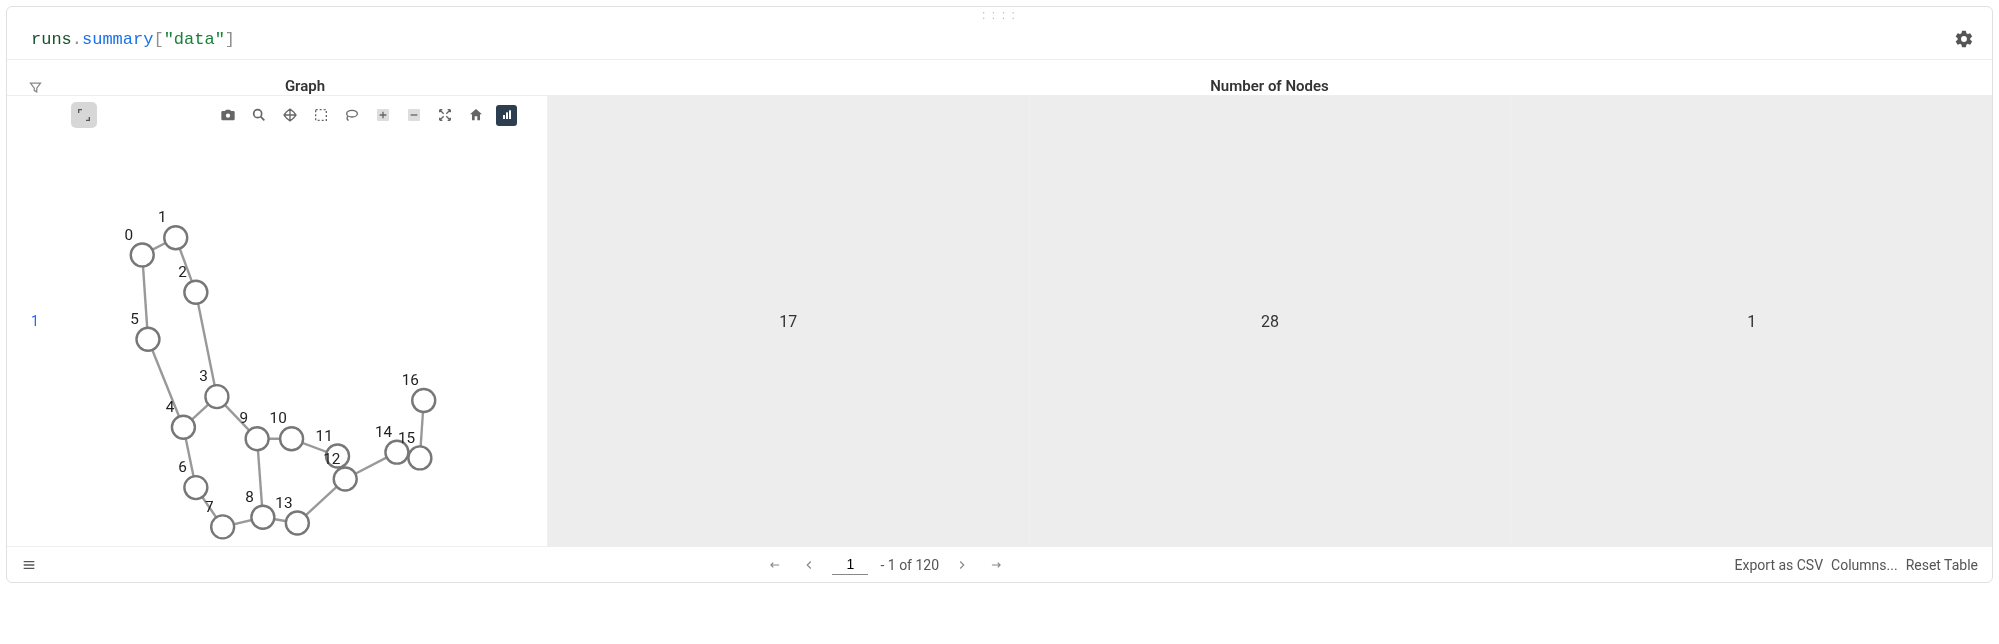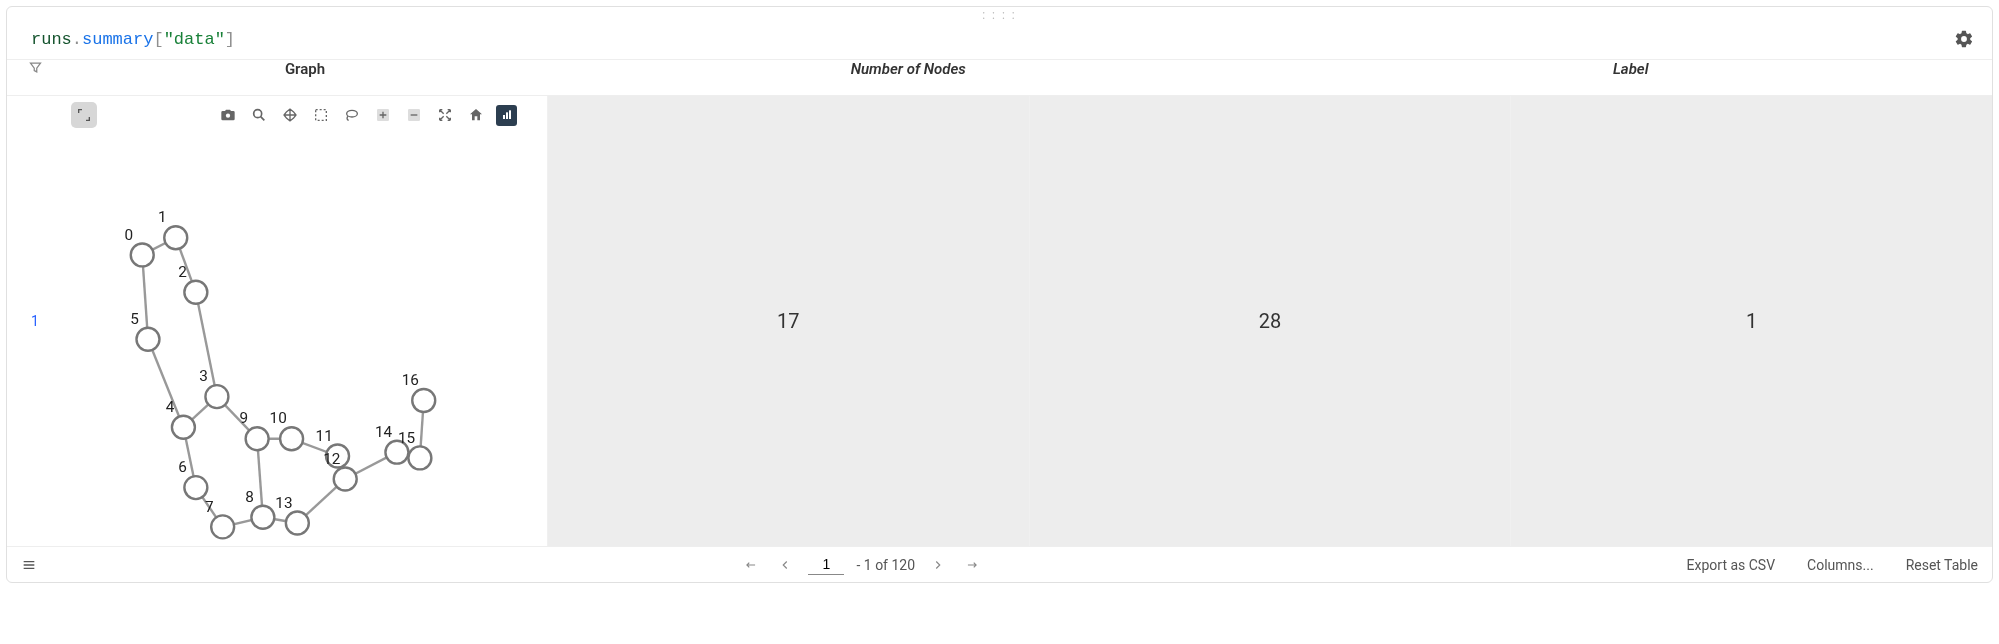--- a/index.html
+++ b/index.html
@@ -53,33 +53,33 @@
   .tok-attr { color: #1a73e8; margin-top: 40px; }
   .tok-bracket { color: #8f8f8f; }
   .tok-key { color: #188038; }
   .gear { color: #555; cursor: pointer; }
   .gear svg { width: 20px; height: 20px; display: block; }
 
   .table-wrap { position: relative; }
   .header-row {
     display: flex;
     border-bottom: 1px solid #eee;
-    align-items: flex-start;
+    align-items: flex-end;
     height: 36px;
   }
   .idx-col {
     width: 56px;
     flex: 0 0 56px;
     display: flex;
     align-items: center;
     justify-content: center;
     color: #888;
   }
   .col-graph { flex: 0 0 484px; }
-  .col-std  { flex: 1 1 0; font-style: italic; }
+  .col-std  { flex: 1 1 0; }
   .hcell {
     text-align: center;
     font-weight: 600;
     color: #333;
     font-size: 15px;
   }
   .filter-icon svg { width: 15px; height: 15px; display: block; }
   .data-row {
     display: flex;
     align-items: stretch;
@@ -97,21 +97,21 @@
     flex: 0 0 484px;
     background: #fff;
     position: relative;
     overflow: hidden;
   }
   .std-cell {
     flex: 1 1 0;
     display: flex;
     align-items: center;
     justify-content: center;
-    font-size: 20px;
+    font-size: 16px;
     color: #333;
     border-left: 1px solid #f0f0f0;
     background: #ededed;
   }
   
   .graph-toolbar {
     position: absolute;
     top: 6px;
     left: 8px;
     right: 8px;
@@ -158,21 +158,21 @@
   }
   .footer-center {
     flex: 1;
     display: flex;
     align-items: center;
     justify-content: center;
     gap: 12px;
   }
   .footer-right {
     display: flex;
-    gap: 32px;
+    gap: 8px;
     color: #555;
   }
   .footer-right span { cursor: pointer; }
   .page-input {
     width: 36px;
     text-align: center;
     border: none;
     border-bottom: 1px solid #888;
     font-size: 14px;
     padding: 2px 0;
@@ -226,21 +226,20 @@
     <div class="header-row">
       <div class="idx-col">
         <span class="filter-icon">
           <svg viewBox="0 0 24 24" fill="none" stroke="currentColor" stroke-width="2">
               <path d="M4 5h16l-6 8v6l-4-2v-4z"></path>
             </svg>
         </span>
       </div>
       <div class="col-graph hcell">Graph</div>
       <div class="col-std hcell">Number of Nodes</div>
-      <div class="col-std hcell">Label</div>
     </div>
 
     <div class="data-row">
       <div class="idx-col">1</div>
 
       <div class="graph-cell">
         <div class="graph-toolbar">
           <span class="tbtn badge">
             <svg viewBox="0 0 24 24" fill="none" stroke="currentColor" stroke-width="2">
                 <path d="M4 9V4h5M20 15v5h-5"></path>

